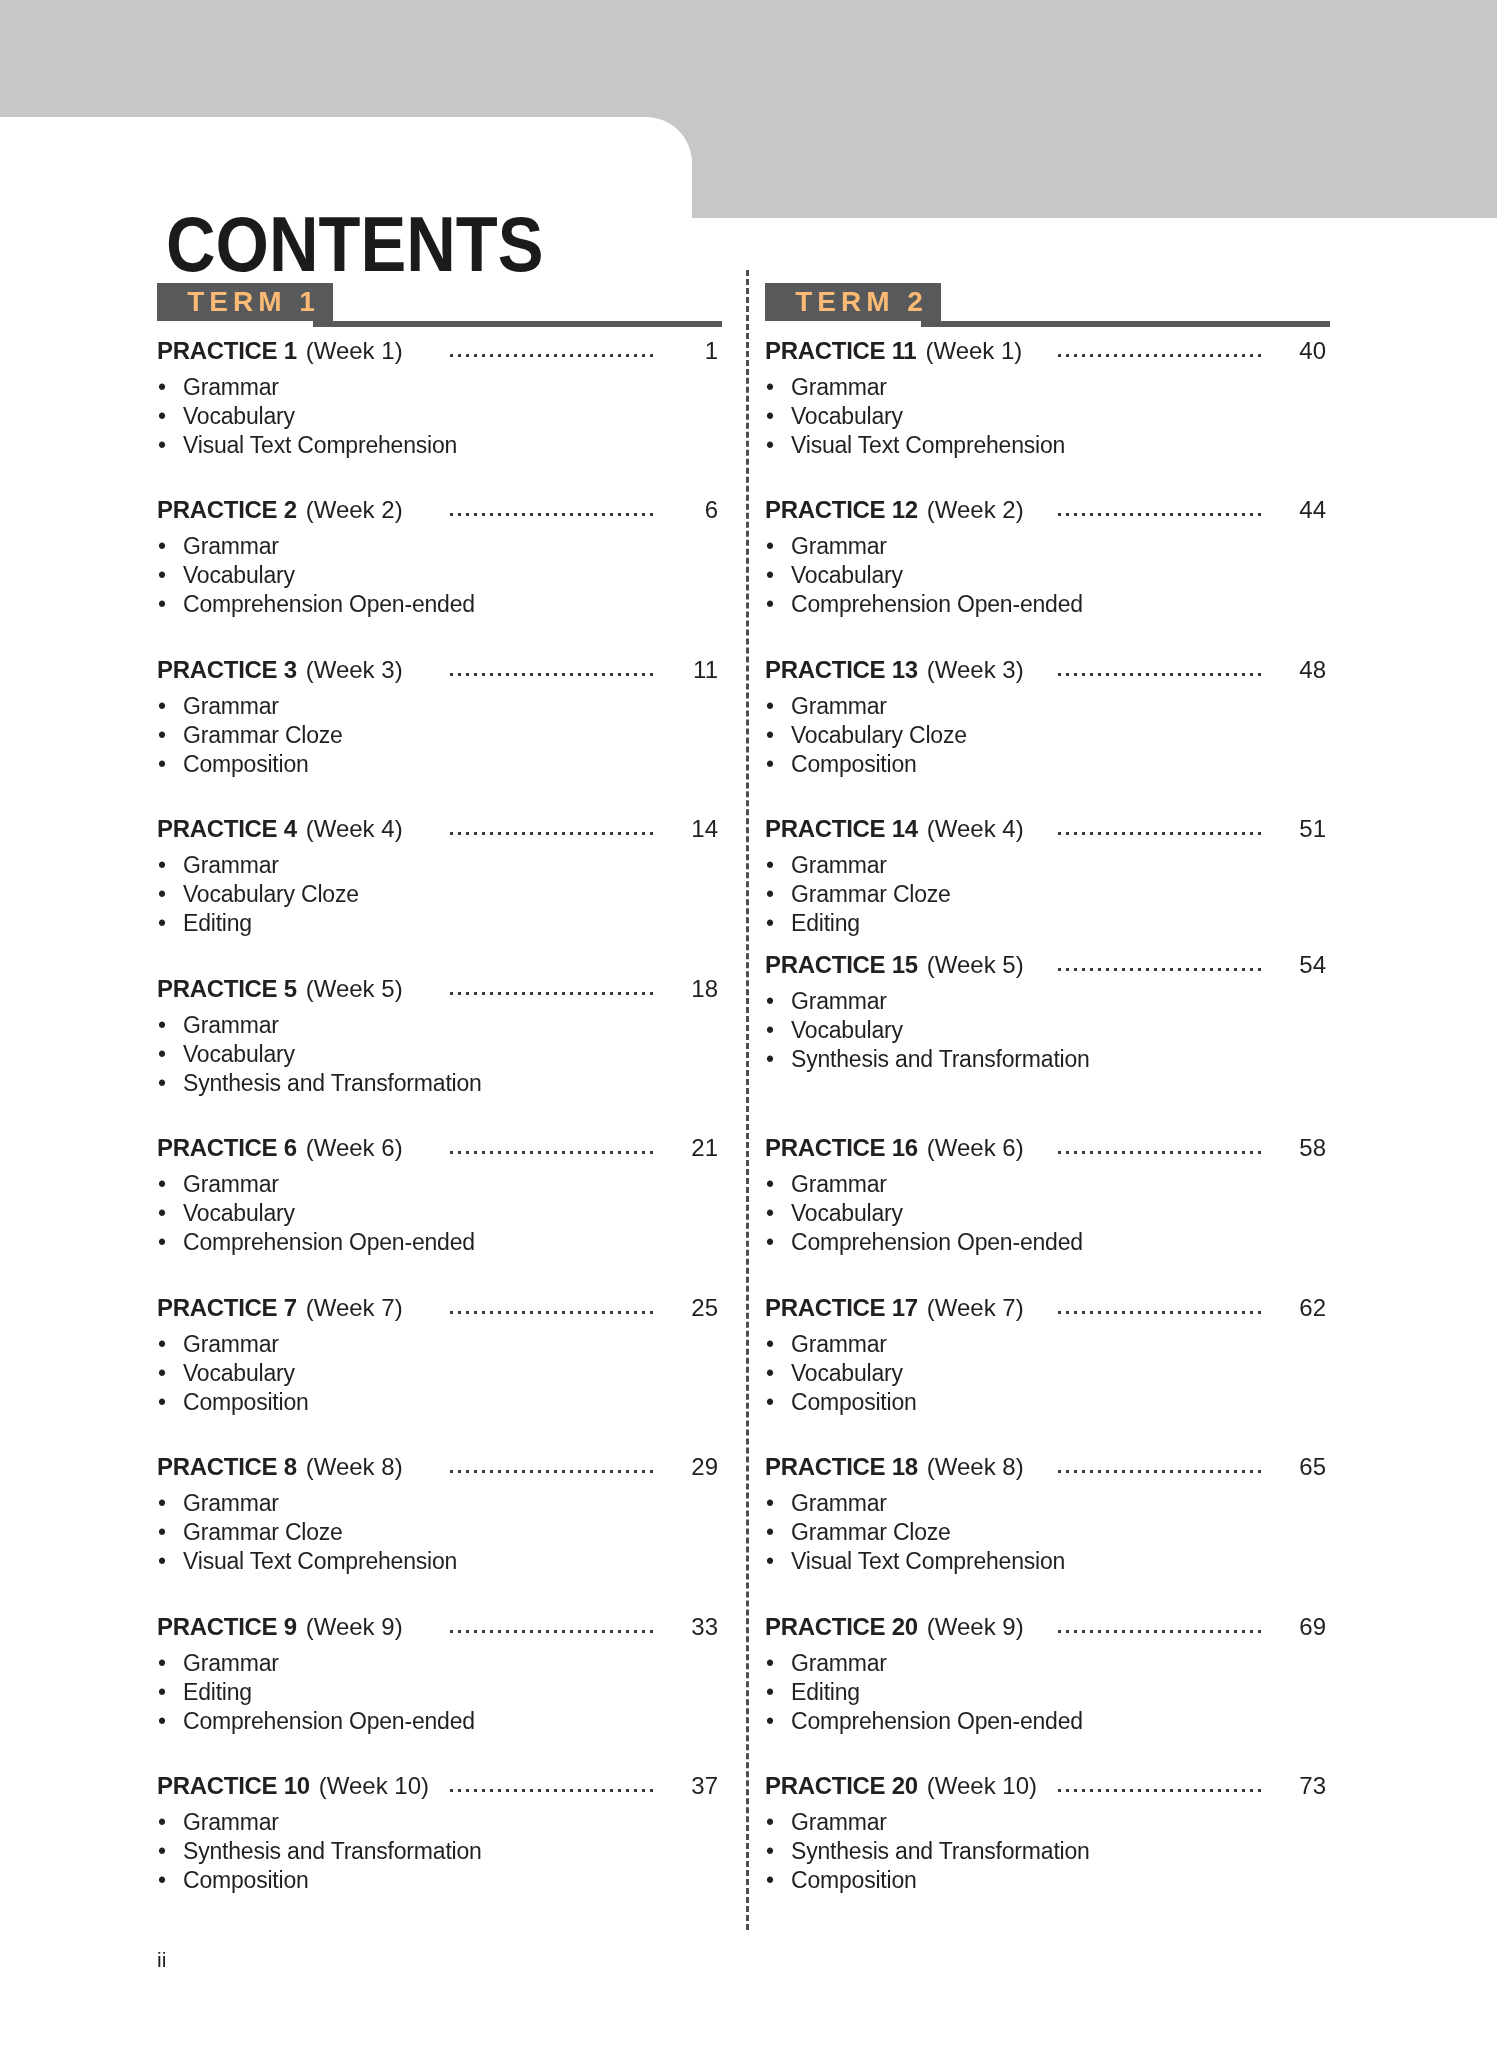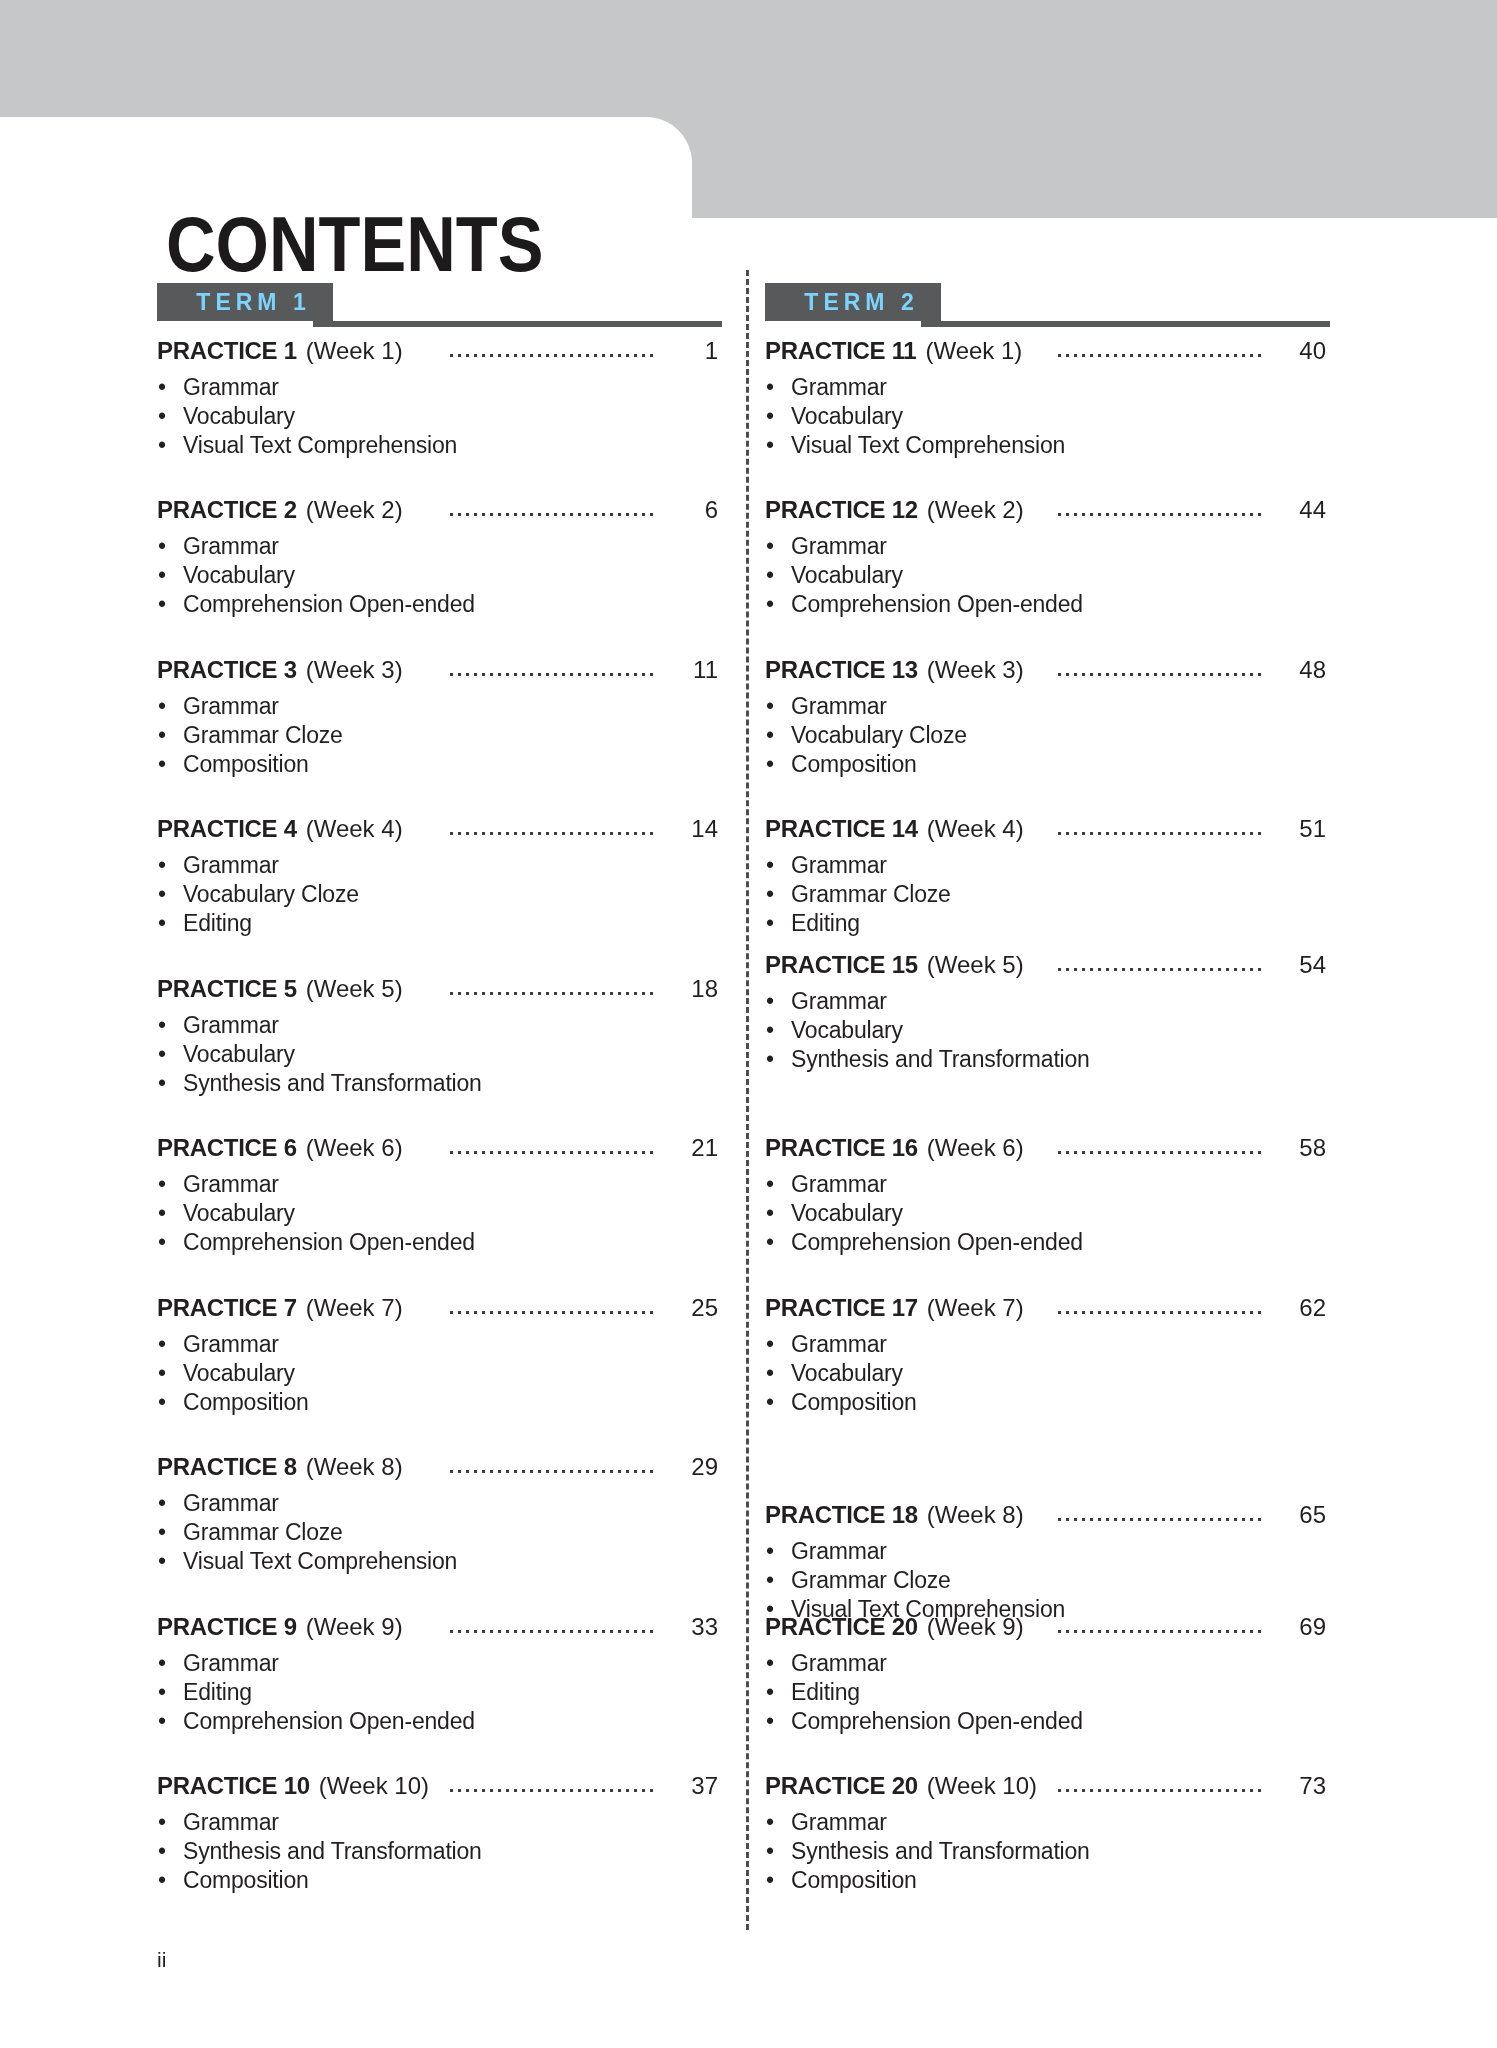--- a/index.html
+++ b/index.html
@@ -33,21 +33,21 @@
   .term-header{position:absolute;left:0;top:0;width:565px;height:44px;}
   .term-rule{
     position:absolute;left:156px;right:0;top:38px;height:6px;
     background:#58595b;
   }
   .term-badge{
     position:absolute;left:0;top:0;width:176px;height:38px;
     background:#58595b;display:flex;align-items:center;justify-content:center;
   }
   .term-badge span{
-    color:#7dd3fc;font-weight:bold;font-size:23px;
+    color:#fdba74;font-weight:bold;font-size:28px;
     letter-spacing:5px;padding-left:5px;line-height:38px;margin-left:12px;
   }
   .entries{position:absolute;left:0;top:0;width:565px;height:1700px;}
   .entry{position:absolute;left:0;width:565px;}
   .entry-head{position:relative;height:28px;line-height:28px;white-space:nowrap;}
   .practice{font-weight:bold;font-size:24px;letter-spacing:-0.3px;}
   .week{font-size:24px;margin-left:9px;}
   .leader{
     position:absolute;left:293px;width:207px;top:17px;height:3px;
     background:repeating-linear-gradient(to right,#3b3b3c 0px,#3b3b3c 3px,transparent 3px,transparent 8px);
@@ -305,21 +305,21 @@
       <span class="practice">PRACTICE 17</span><span class="week">(Week 7)</span>
       <span class="leader"></span>
       <span class="pagenum">62</span>
     </div>
     <ul class="topics">
           <li>Grammar</li>
           <li>Vocabulary</li>
           <li>Composition</li>
         </ul>
   </div>
-      <div class="entry" style="top: 1170px; margin-top: 48px;">
+      <div class="entry" style="top: 1170px;">
     <div class="entry-head">
       <span class="practice">PRACTICE 18</span><span class="week">(Week 8)</span>
       <span class="leader"></span>
       <span class="pagenum">65</span>
     </div>
     <ul class="topics">
           <li>Grammar</li>
           <li>Grammar Cloze</li>
           <li>Visual Text Comprehension</li>
         </ul>

